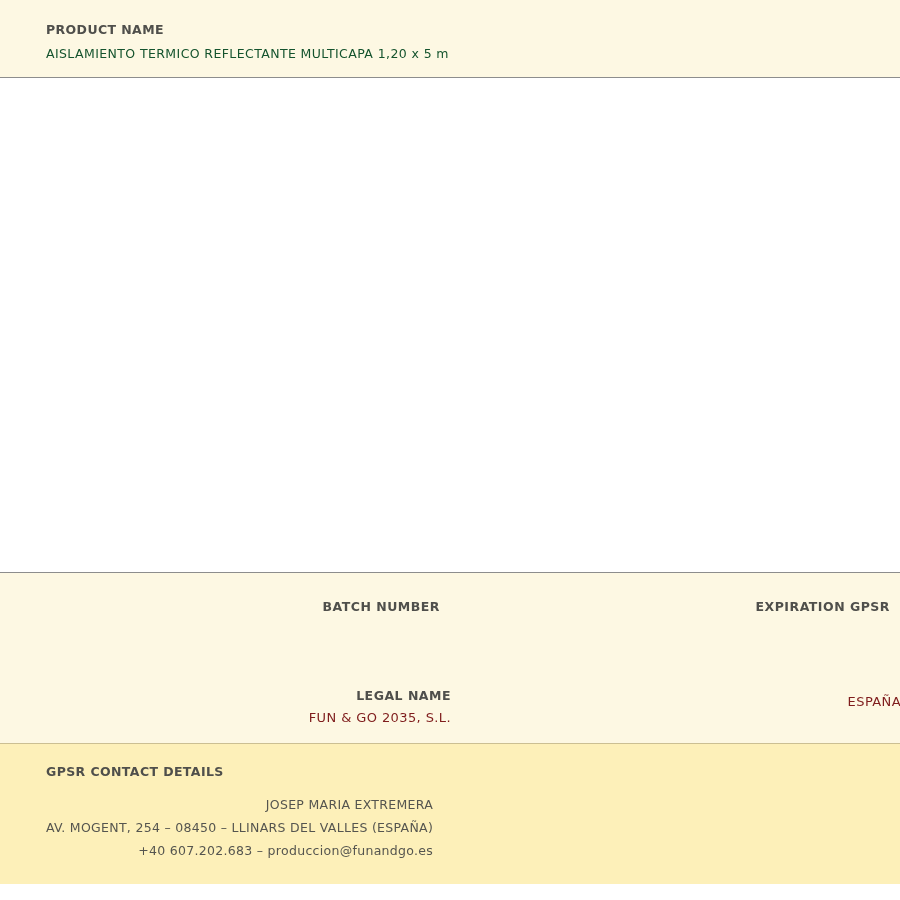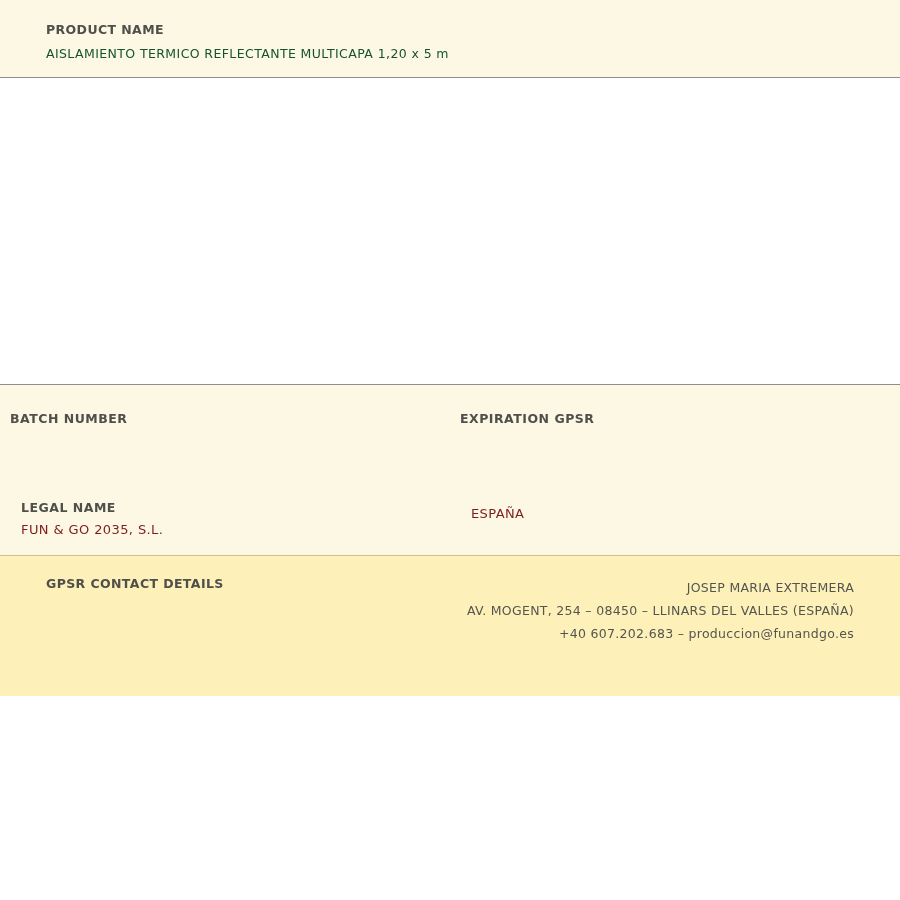--- a/index.html
+++ b/index.html
@@ -10,21 +10,21 @@
     width: 900px;
     height: 900px;
     font-family: "DejaVu Sans", sans-serif;
     background: #ffffff;
     color: #4a4a46;
     overflow: hidden;
   }
   .sheet {
     position: relative;
     width: 900px;
-    height: 696px;
+    height: 884px;
     box-sizing: border-box;
     display: flex;
     flex-direction: column;
   }
 
   
   .top-block {
     background: #fdf8e3;
     padding: 22px 46px 16px 46px;
     box-sizing: border-box;
@@ -59,21 +59,21 @@
     background: #fdf8e3;
     padding: 26px 0 18px 0;
     border-bottom: 1px solid #cbbf93;
   }
   .info-row {
     display: flex;
     width: 100%;
   }
   .info-cell {
     width: 50%;
-    text-align: left;
+    text-align: right;
     box-sizing: border-box;
     padding: 0 10px;
   }
   .info-head {
     font-size: 12.5px;
     font-weight: bold;
     letter-spacing: 0.5px;
     color: #4f4f4b;
     margin: 0;
     height: 16px;
@@ -92,38 +92,38 @@
 
   
   .gpsr-block {
     background: #fdf0b9;
     padding: 20px 46px 22px 46px;
     box-sizing: border-box;
     display: flex;
     justify-content: space-between;
     align-items: flex-start;
     min-height: 140px;
+    flex-direction: column;
   }
   .gpsr-title {
     font-size: 12.5px;
     font-weight: bold;
     letter-spacing: 0.4px;
     color: #4f4f4b;
     white-space: nowrap;
   }
   .gpsr-lines {
     text-align: right;
     font-size: 12.5px;
     letter-spacing: 0.3px;
     color: #55554f;
     line-height: 1.85;
   }
   .gpsr-lines div {
     white-space: nowrap;
-    margin-left: 9px;
   }
 </style>
 </head>
 <body>
 
 <div class="sheet">
 
   <div class="top-block">
     <div class="field-group">
       <p class="field-label">PRODUCT NAME</p>

